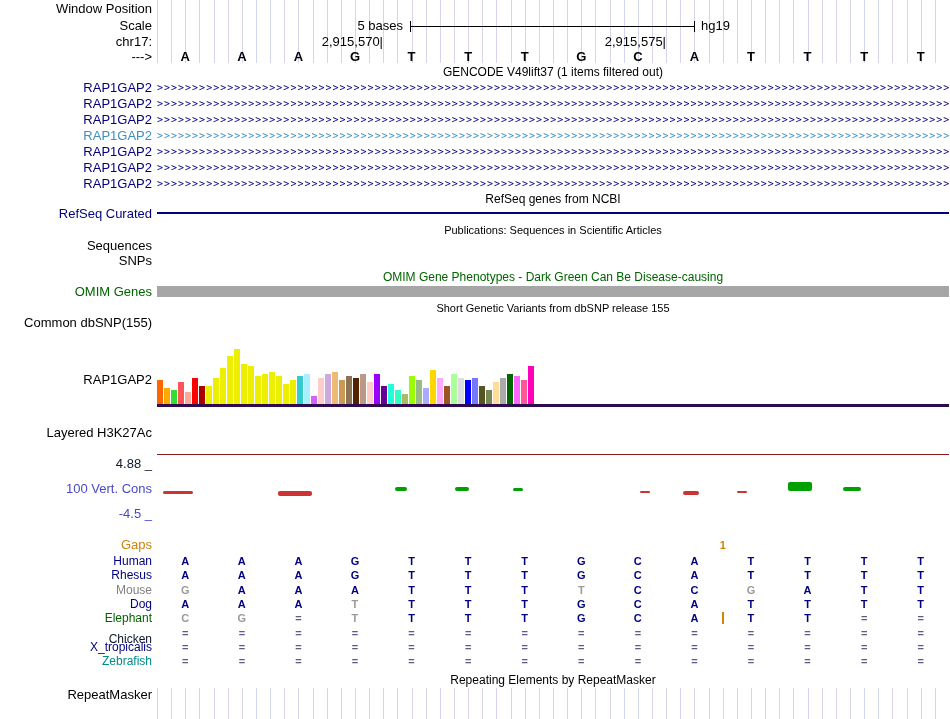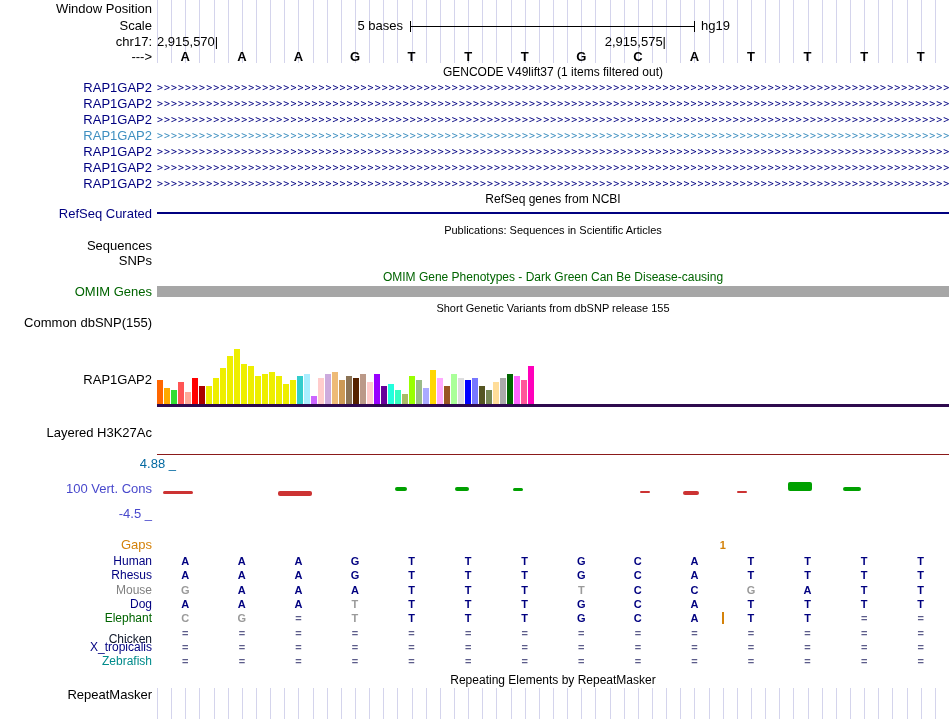--- a/index.html
+++ b/index.html
@@ -38,21 +38,21 @@
 
 
   <span class="abs" style="left:157px;top:19px;width:246px;text-align:right">5 bases</span>
   <div class="scalebar">
       <i class="t tl"></i>
       <i class="bar"></i>
       <i class="t tr"></i>
     </div>
   <span class="abs" style="left:701px;top:19px">hg19</span>
 
-  <span class="abs" style="left:157px;top:35px;width:226px;">2,915,570|</span>
+  <span class="abs" style="left:157px;top:35px;width:226px;text-align:right">2,915,570|</span>
   <span class="abs" style="left:420px;top:35px;width:246px;text-align:right">2,915,575|</span>
 
   <div class="hdr" style="top:66px">GENCODE V49lift37 (1 items filtered out)</div>
   <div class="hdr" style="top:193px">RefSeq genes from NCBI</div>
   <div class="hdr small" style="top:224px">Publications: Sequences in Scientific Articles</div>
   <div class="hdr green" style="top:271px">OMIM Gene Phenotypes - Dark Green Can Be Disease-causing</div>
   <div class="hdr small" style="top:302px">Short Genetic Variants from dbSNP release 155</div>
   <div class="hdr" style="top:674px">Repeating Elements by RepeatMasker</div>
 
   <div class="hline" style="top:212px;height:2px;background:var(--track-navy)"></div>
@@ -64,21 +64,21 @@
     <div class="lbl" style="top: 19px; color: rgb(0, 0, 0);">Scale</div>
     <div class="lbl" style="top: 35px; color: rgb(0, 0, 0);">chr17:</div>
     <div class="lbl" style="top: 50px; color: rgb(0, 0, 0);">---&gt;</div>
     <div class="lbl" style="top: 207px; color: rgb(0, 0, 128);">RefSeq Curated</div>
     <div class="lbl" style="top: 239px; color: rgb(0, 0, 0);">Sequences</div>
     <div class="lbl" style="top: 254px; color: rgb(0, 0, 0);">SNPs</div>
     <div class="lbl" style="top: 285px; color: rgb(0, 100, 0);">OMIM Genes</div>
     <div class="lbl" style="top: 316px; color: rgb(0, 0, 0);">Common dbSNP(155)</div>
     <div class="lbl" style="top: 373px; color: rgb(0, 0, 0);">RAP1GAP2</div>
     <div class="lbl" style="top: 426px; color: rgb(0, 0, 0);">Layered H3K27Ac</div>
-    <div class="lbl" style="top: 457px; color: #0369a1; padding-left: 24px;">4.88 _</div>
+    <div class="lbl" style="top: 457px; color: #0f172a;">4.88 _</div>
     <div class="lbl" style="top: 482px; color: rgb(72, 72, 204);">100 Vert. Cons</div>
     <div class="lbl" style="top: 507px; color: rgb(72, 72, 204);">-4.5 _</div>
     <div class="lbl" style="top: 688px; color: rgb(0, 0, 0);">RepeatMasker</div>
     <div class="bcell" style="left: 157px; top: 50px; width: 56.5714px;">A</div>
     <div class="bcell" style="left: 213.571px; top: 50px; width: 56.5714px;">A</div>
     <div class="bcell" style="left: 270.143px; top: 50px; width: 56.5714px;">A</div>
     <div class="bcell" style="left: 326.714px; top: 50px; width: 56.5714px;">G</div>
     <div class="bcell" style="left: 383.286px; top: 50px; width: 56.5714px;">T</div>
     <div class="bcell" style="left: 439.857px; top: 50px; width: 56.5714px;">T</div>
     <div class="bcell" style="left: 496.429px; top: 50px; width: 56.5714px;">T</div>

